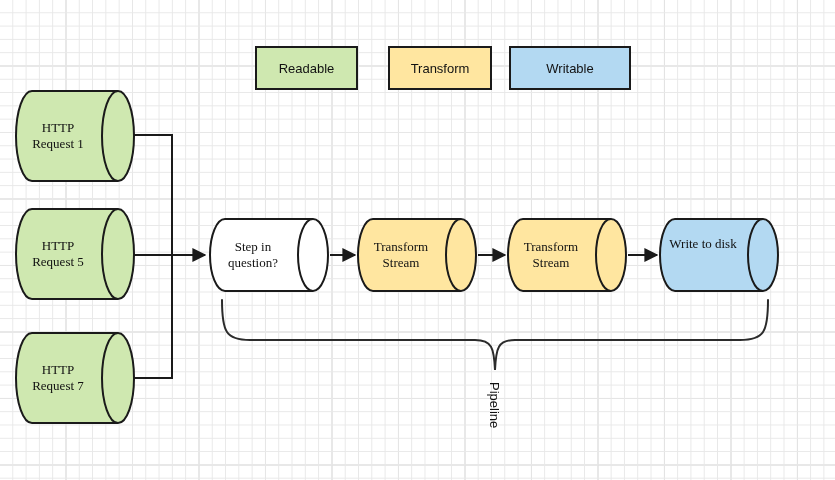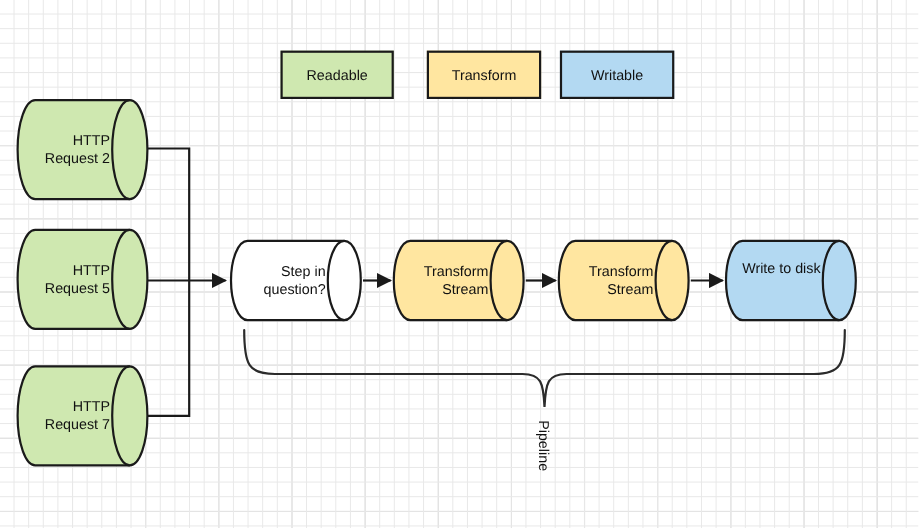--- a/index.html
+++ b/index.html
@@ -44,27 +44,28 @@
     overflow: visible;
   }
   .cyl-label {
     position: absolute;
     left: 0;
     top: 0;
     width: 100%;
     height: 100%;
     display: flex;
     flex-direction: column;
-    align-items: flex-end;
+    align-items: center;
     justify-content: center;
     font-size: 13px;
     line-height: 1.25;
     color: #111111;
     text-align: center;
     pointer-events: none;
+    font-family: Liberation Serif, serif;
   }
   .cyl-label.shift-left {
     justify-content: center;
     padding-right: 34px;
     box-sizing: border-box;
   }
   #edges {
     position: absolute;
     left: 0;
     top: 0;
@@ -85,21 +86,21 @@
 <body>
 
 <div id="canvas">
 
   <div class="legend-box" style="left:255px; top:46px; width:103px; height:44px; background:#cfe8b0;">
     <span>Readable</span>
   </div>
   <div class="legend-box" style="left:388px; top:46px; width:104px; height:44px; background:#ffe6a0;">
     <span>Transform</span>
   </div>
-  <div class="legend-box" style="left:509px; top:46px; width:104px; height:44px; background:#b3d9f2;">
+  <div class="legend-box" style="left:509px; top:46px; width:122px; height:44px; background:#b3d9f2;">
     <span>Writable</span>
   </div>
 
   <svg id="edges" viewBox="0 0 835 480">
     <defs>
       <marker id="arrow" viewBox="0 0 10 10" refX="9" refY="5" markerWidth="7" markerHeight="7" orient="auto-start-reverse">
         <path d="M 0 0 L 10 5 L 0 10 z" fill="#1a1a1a"></path>
       </marker>
     </defs>
 
@@ -124,21 +125,21 @@
              C 764 340, 768 332, 768 300" fill="none" stroke="#2b2b2b" stroke-width="2" stroke-linecap="round"></path>
   </svg>
 
   <div class="cyl" style="left:16px; top:90px; width:118px; height:92px;">
     <svg width="118" height="92" viewBox="0 0 118 92">
       <path d="M 16 1 L 102 1 A 16 45 0 0 1 102 91 L 16 91 A 16 45 0 0 1 16 1 Z" fill="#cfe8b0" stroke="#1a1a1a" stroke-width="2"></path>
       <path d="M 102 1 A 16 45 0 0 0 102 91" fill="none" stroke="#1a1a1a" stroke-width="2"></path>
     </svg>
     <div class="cyl-label shift-left">
       <span>HTTP</span>
-      <span>Request 2</span>
+      <span>Request 1</span>
     </div>
   </div>
 
   <div class="cyl" style="left:16px; top:208px; width:118px; height:92px;">
     <svg width="118" height="92" viewBox="0 0 118 92">
       <path d="M 16 1 L 102 1 A 16 45 0 0 1 102 91 L 16 91 A 16 45 0 0 1 16 1 Z" fill="#cfe8b0" stroke="#1a1a1a" stroke-width="2"></path>
       <path d="M 102 1 A 16 45 0 0 0 102 91" fill="none" stroke="#1a1a1a" stroke-width="2"></path>
     </svg>
     <div class="cyl-label shift-left">
       <span>HTTP</span>

